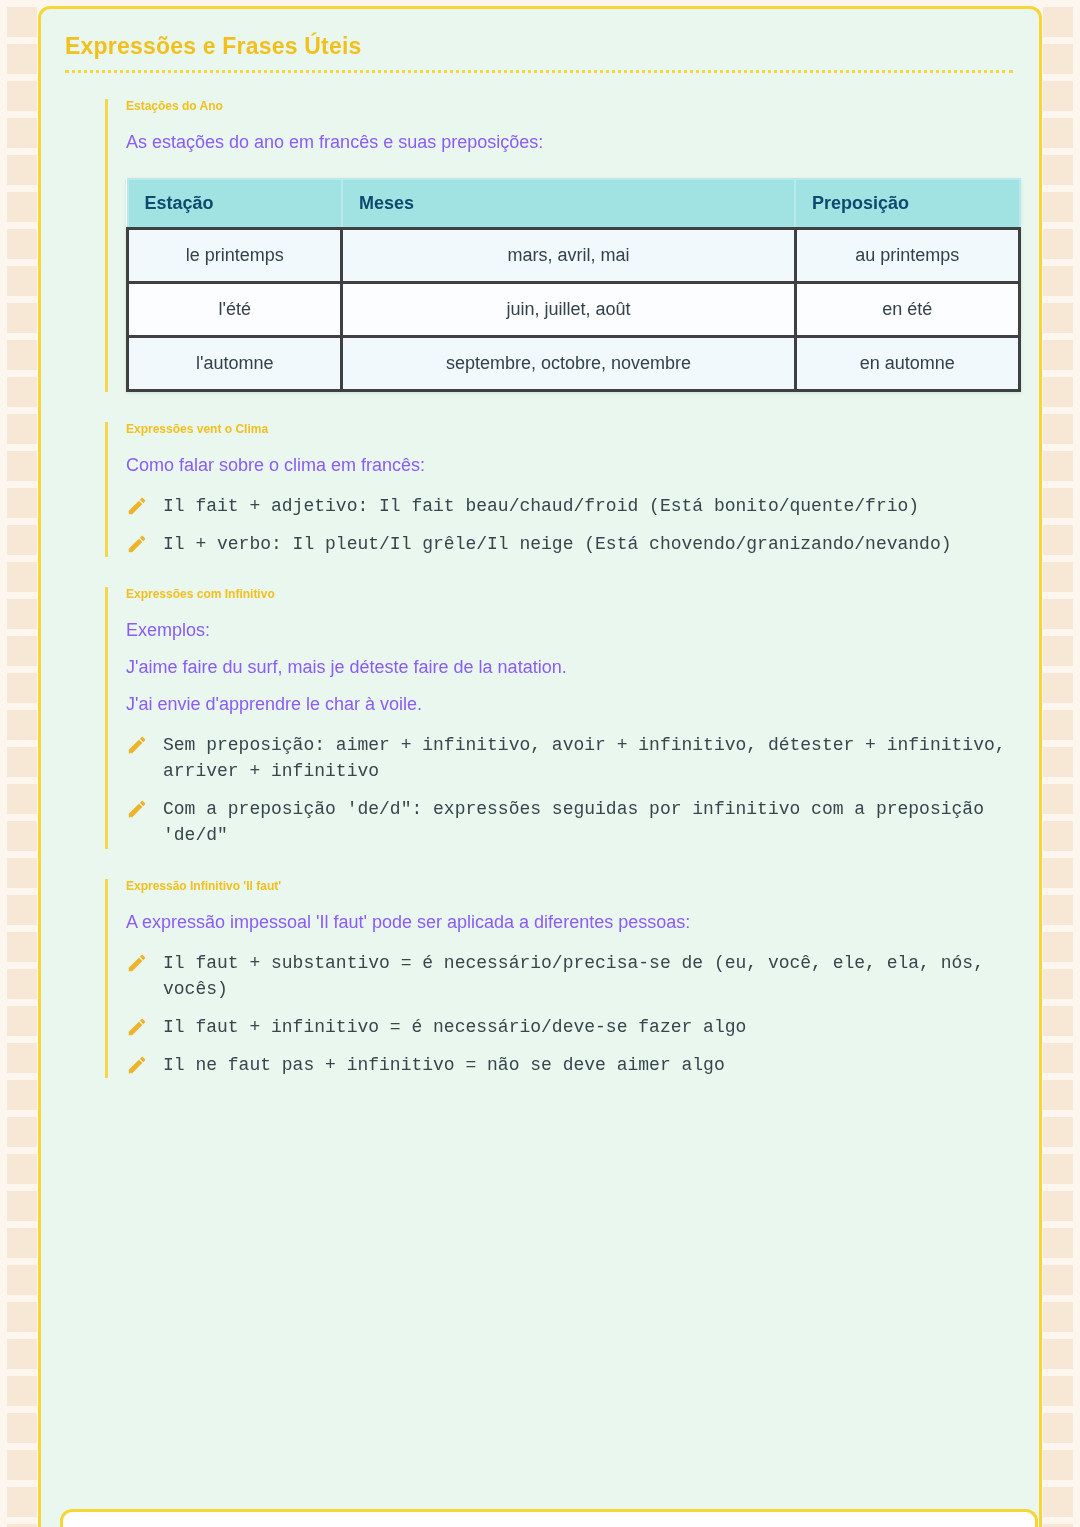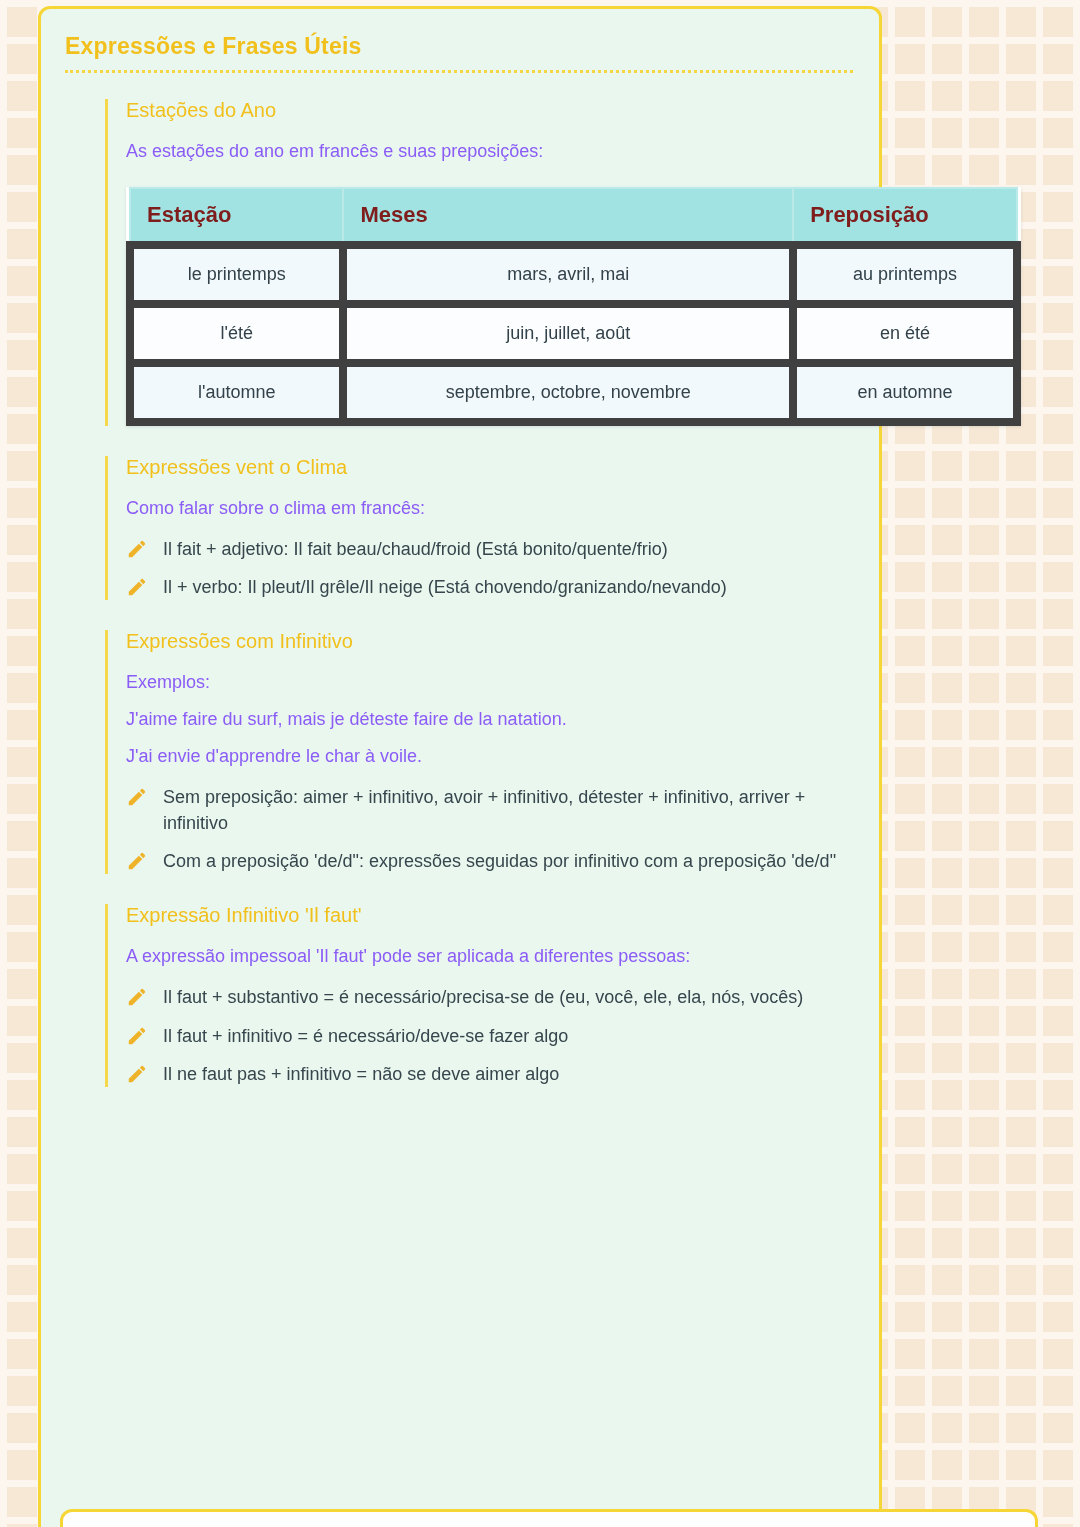--- a/index.html
+++ b/index.html
@@ -14,21 +14,21 @@
     background-color: #f7e8d5;
     background-image:
       linear-gradient(to right, #fcf6ee 7px, transparent 7px),
       linear-gradient(to bottom, #fcf6ee 7px, transparent 7px);
     background-size: 37px 37px;
   }
   .card {
     position: absolute;
     left: 38px;
     top: 6px;
-    width: 844px;
+    width: 1004px;
     height: 1521px;
     background: #e9f7ef;
     border: 3px solid #f6d636;
     border-bottom: none;
     border-radius: 12px 12px 0 0;
     padding: 24px 26px 0 24px;
   }
   .doc-title {
     margin: 0;
     font-size: 23px;
@@ -41,70 +41,71 @@
     border-bottom: 3px dotted #f5d541;
     height: 0;
   }
   .block {
     margin: 26px 0 30px 40px;
     border-left: 3px solid #f6d64a;
     padding-left: 18px;
   }
   .block h2 {
     margin: 0 0 16px 0;
-    font-size: 20px;
-    font-weight: normal;
+    font-size: 12px;
+    font-weight: bold;
     color: #f2c01c;
   }
   .block p.intro, .block p.example {
     margin: 0 0 10px 0;
     font-size: 18px;
     line-height: 1.5;
     color: #8b5cf6;
   }
   table.seasons {
     border-collapse: collapse;
     width: 895px;
     margin: 22px 0 4px 0;
     box-shadow: 0 1px 3px rgba(60,90,90,0.15);
     background: #fff;
   }
   table.seasons th {
     background: #a0e3e2;
-    color: #7f1d1d;
+    color: #0c4a6e;
     text-align: left;
-    font-size: 22px;
+    font-size: 18px;
     font-weight: bold;
     padding: 13px 16px;
     border: 2px solid #b9e9e8;
   }
   table.seasons td {
     font-size: 18px;
     text-align: center;
     padding: 15px 12px;
-    border: 8px solid #404040;
+    border: 3px solid #404040;
     color: #33424a;
   }
   table.seasons tbody tr:nth-child(odd) td { background: #f2f9fc; }
   table.seasons tbody tr:nth-child(even) td { background: #fbfdfe; }
   col.c-season { width: 215px; }
   col.c-months { width: 455px; }
   col.c-prep   { width: 225px; }
   ul.bullets {
     list-style: none;
     margin: 14px 0 0 0;
     padding: 0;
   }
   li.bullet {
     display: flex;
     gap: 15px;
     margin: 0 0 12px 0;
     font-size: 18px;
     line-height: 1.45;
     color: #37464c;
+    font-family: Liberation Mono, monospace;
   }
   li.bullet .icon {
     flex: 0 0 22px;
     width: 22px;
     height: 22px;
     margin-top: 2px;
   }
   li.bullet .icon svg { display: block; }
   .bottom-panel {
     position: absolute;

